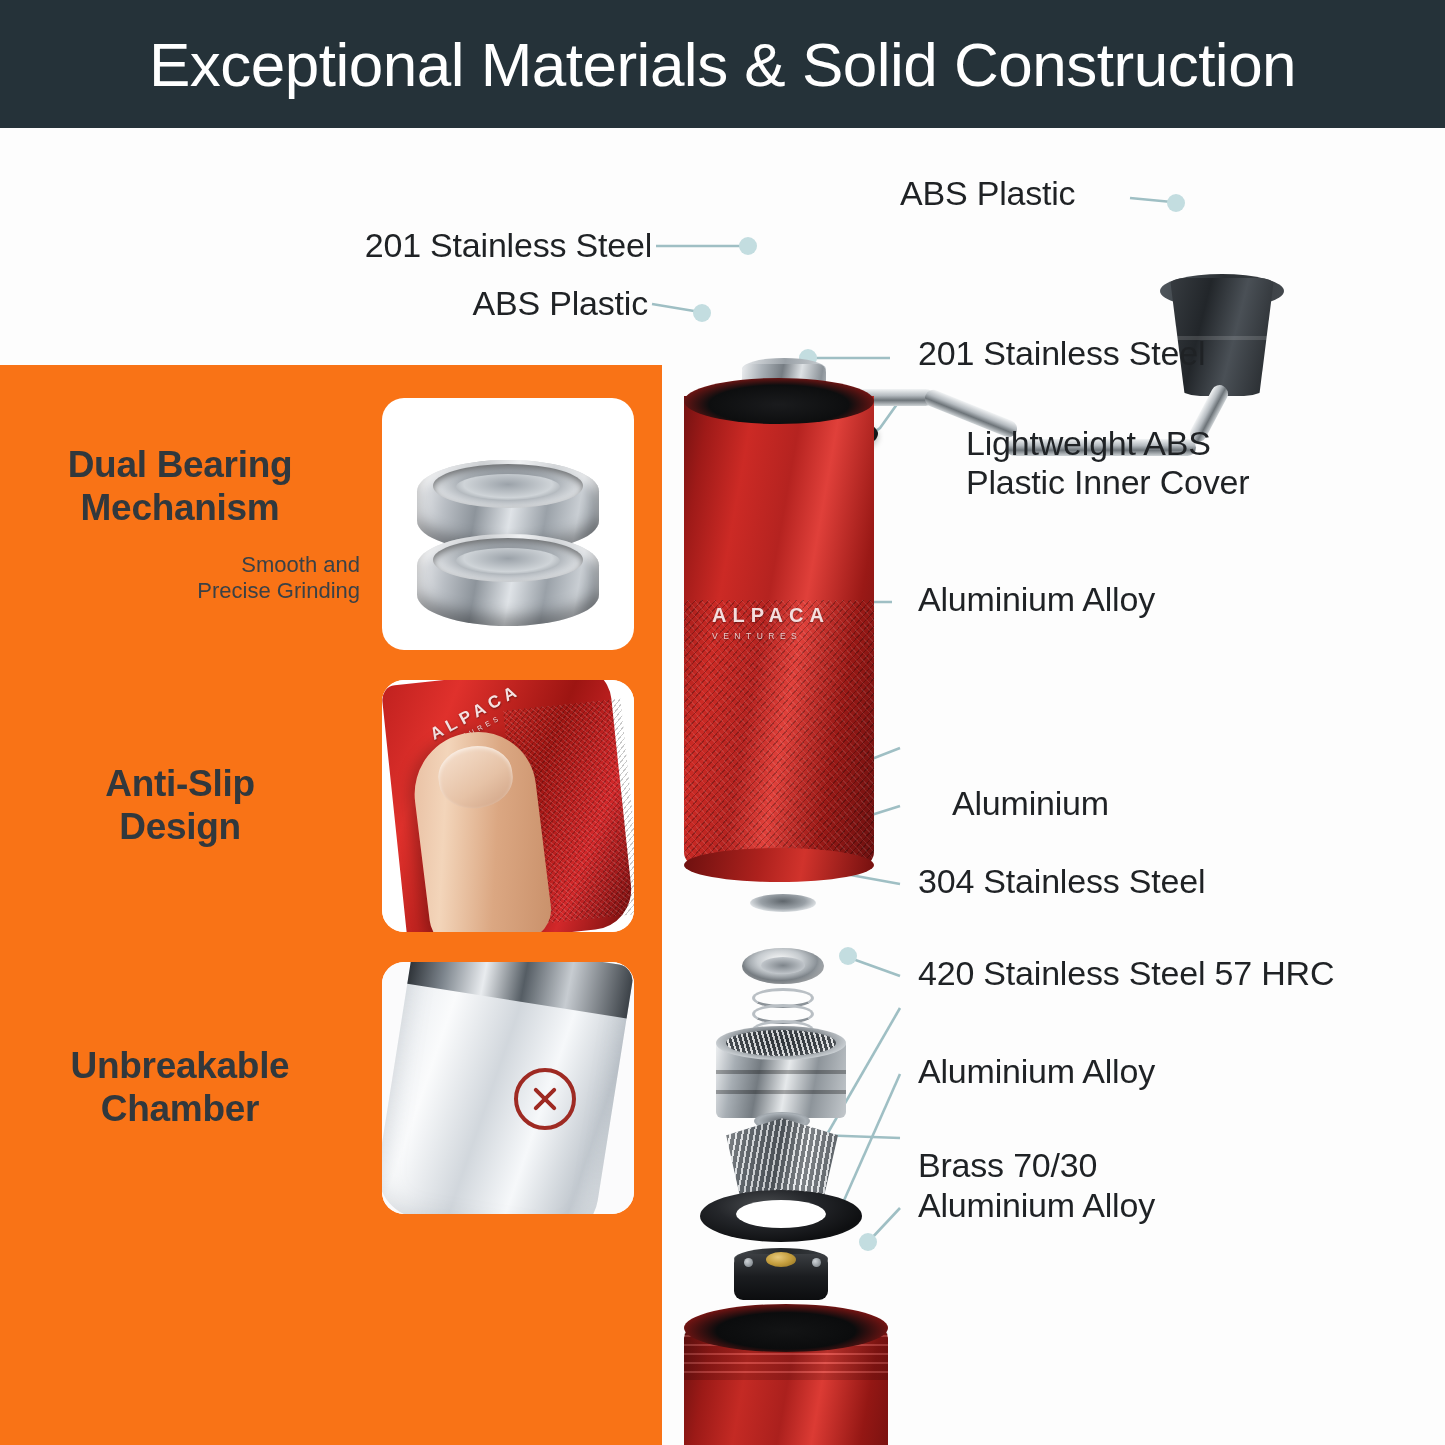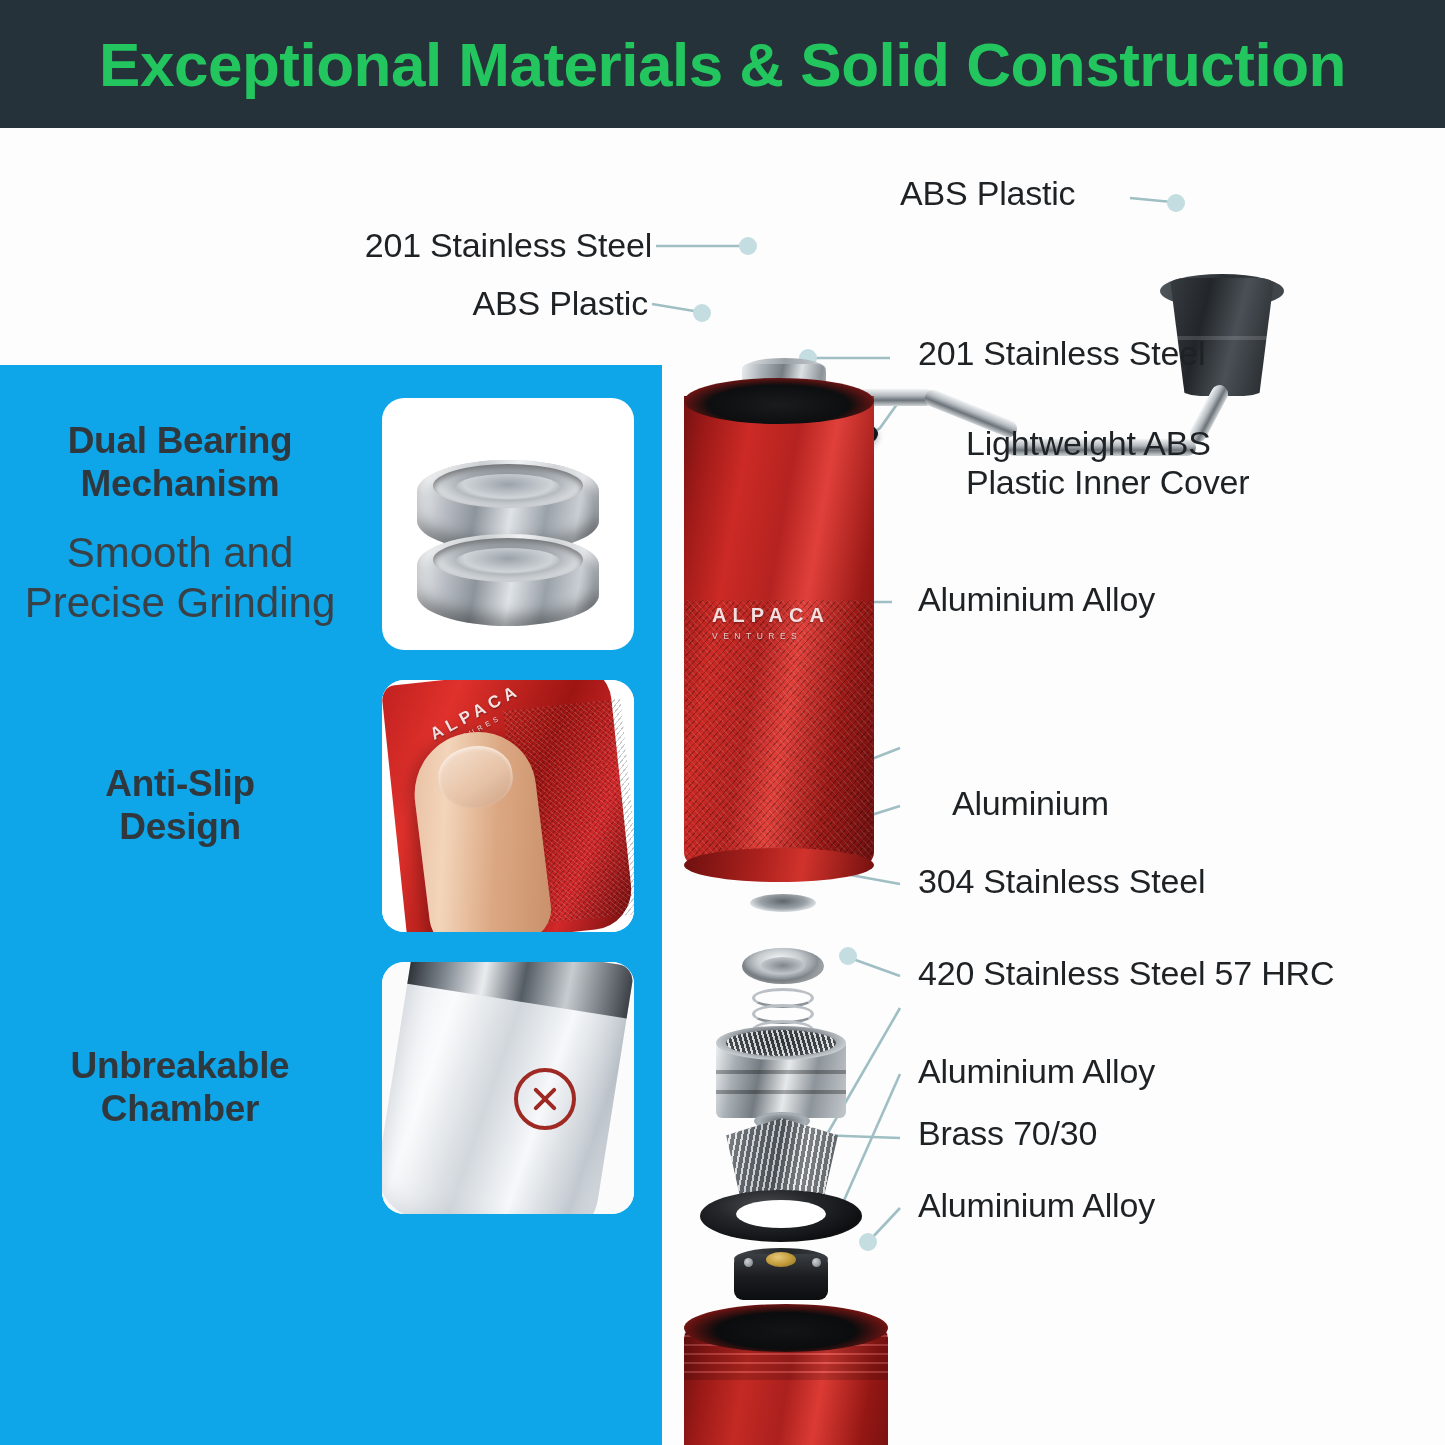--- a/index.html
+++ b/index.html
@@ -11,43 +11,44 @@
   }
   .page { position: relative; width: 1445px; height: 1445px; background: #fdfdfd; }
 
   
   .header {
     position: absolute; left: 0; top: 0; width: 1445px; height: 128px;
     background: #253239;
     display: flex; align-items: center; justify-content: center;
   }
   .header-title {
-    color: #22c55e; font-size: 62px; font-weight: 700; letter-spacing: -0.5px;
+    color: #ffffff; font-size: 62px; font-weight: 400; letter-spacing: -0.5px;
     white-space: nowrap;
   }
 
   
   .left-panel {
     position: absolute; left: 0; top: 365px; width: 662px; height: 1080px;
-    background: #0ea5e9;
+    background: #f97316;
   }
   .feature {
     position: absolute; left: 0; width: 662px; height: 282px;
     display: flex; align-items: center;
   }
   .feature-text {
     width: 382px; padding-right: 22px; text-align: center;
   }
   .feature-title {
     font-size: 37px; font-weight: 700; color: #31383d; line-height: 1.16;
     letter-spacing: -0.3px;
   }
   .feature-sub {
-    margin-top: 22px; font-size: 42px; font-weight: 400; color: #3a4146;
+    margin-top: 22px; font-size: 22px; font-weight: 400; color: #3a4146;
     line-height: 1.2;
+    text-align: right;
   }
   .feature-card {
     width: 252px; height: 252px; border-radius: 22px; background: #ffffff;
     overflow: hidden; position: relative; flex: none;
   }
 
   
   .bearing {
     position: absolute; left: 50%; transform: translateX(-50%);
     width: 182px; height: 92px; border-radius: 50%/34%;
@@ -594,18 +595,18 @@
 
 
     <div class="callout" style="left:952px; top:656px;">Aluminium</div>
 
     <div class="callout" style="left:918px; top:734px;">304 Stainless Steel</div>
 
     <div class="callout" style="left:918px; top:826px;">420 Stainless Steel 57 HRC</div>
 
     <div class="callout" style="left:918px; top:924px;">Aluminium Alloy</div>
 
-    <div class="callout" style="left:918px; top:986px;">Brass 70/30</div>
+    <div class="callout" style="left:918px; top:1018px;">Brass 70/30</div>
 
     <div class="callout" style="left:918px; top:1058px;">Aluminium Alloy</div>
 
   </div>
 </div>
 
 </body></html>

